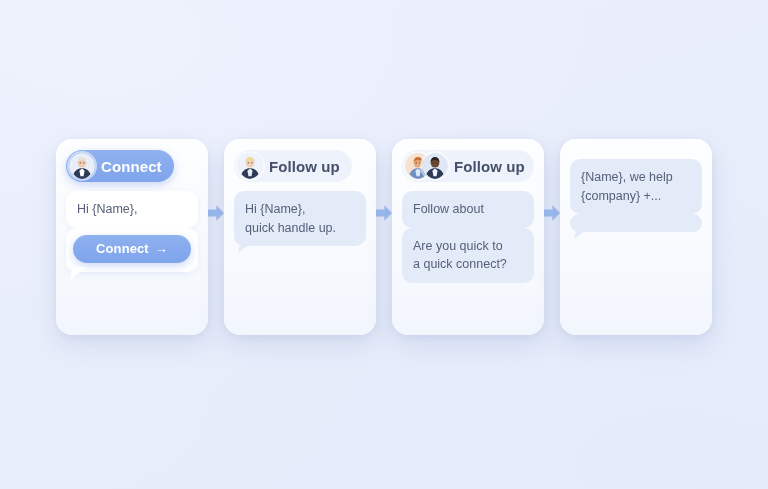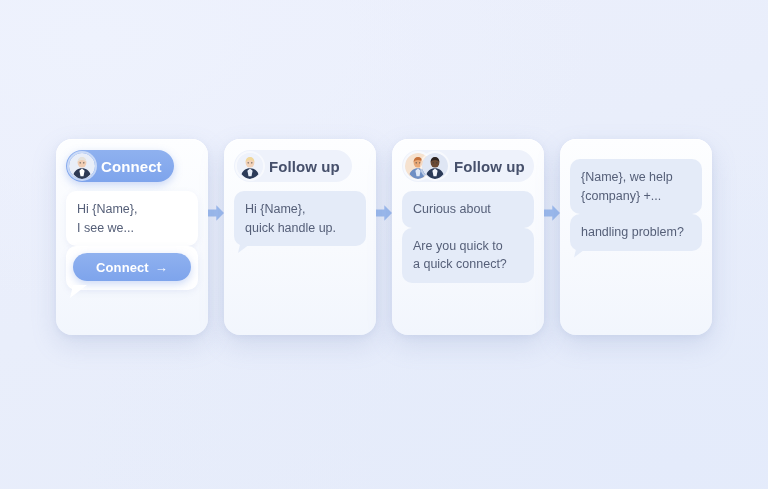--- a/index.html
+++ b/index.html
@@ -153,21 +153,20 @@
     <circle cx="11.2" cy="9.8" r=".65" fill="#3a3a3a"></circle>
     <circle cx="14.8" cy="9.8" r=".65" fill="#3a3a3a"></circle>
   </svg>
             </span>
           </div>
           <span class="chip-label">Connect</span>
         </div>
         <div class="bubbles">
           <div class="bubble white">
             <span class="line">Hi {Name},</span>
-            <span class="line">I see we...</span>
           </div>
           <div class="cta-wrap">
             <div class="cta-bg">
               <button class="cta-btn">
                 <span>Connect</span>
                 <span class="arrw">→</span>
               </button>
             </div>
           </div>
         </div>
@@ -233,21 +232,21 @@
     <path d="M8.6 9.1C8.6 5.8 10.5 4 13 4s4.4 1.8 4.4 5.1c-.9-1.2-2.3-2-4.4-2s-3.5.8-4.4 2z" fill="#2c2320"></path>
     <circle cx="11.2" cy="9.8" r=".65" fill="#3a3a3a"></circle>
     <circle cx="14.8" cy="9.8" r=".65" fill="#3a3a3a"></circle>
   </svg>
             </span>
           </div>
           <span class="chip-label">Follow up</span>
         </div>
         <div class="bubbles">
           <div class="bubble soft">
-            <span class="line">Curious about</span>
+            <span class="line">Follow about</span>
           </div>
           <div class="bubble soft">
             <span class="line">Are you quick to</span>
             <span class="line">a quick connect?</span>
           </div>
         </div>
       </div>
       <div class="arrow">
         <span>
           <svg width="16" height="18" viewBox="0 0 16 18" aria-hidden="true">
@@ -255,18 +254,17 @@
   </svg>
         </span>
       </div>
       <div class="card c4">
         <div class="bubbles">
           <div class="bubble soft">
             <span class="line">{Name}, we help</span>
             <span class="line">{company} +...</span>
           </div>
           <div class="bubble soft tail">
-            <span class="line">handling problem?</span>
           </div>
         </div>
       </div>
     </div>
 </div>
 
 </body></html>

